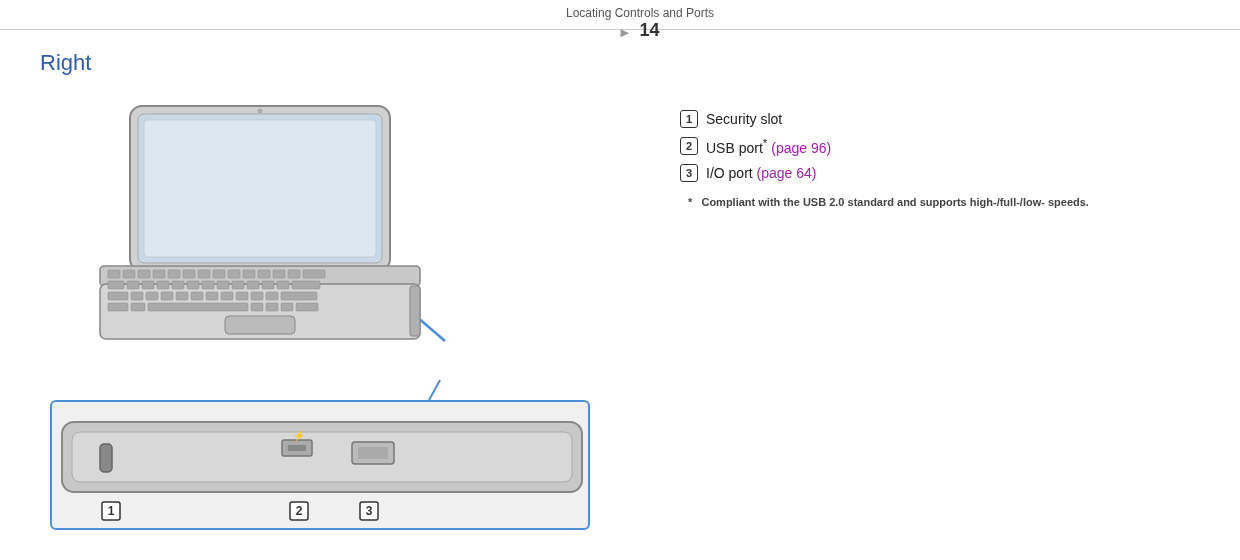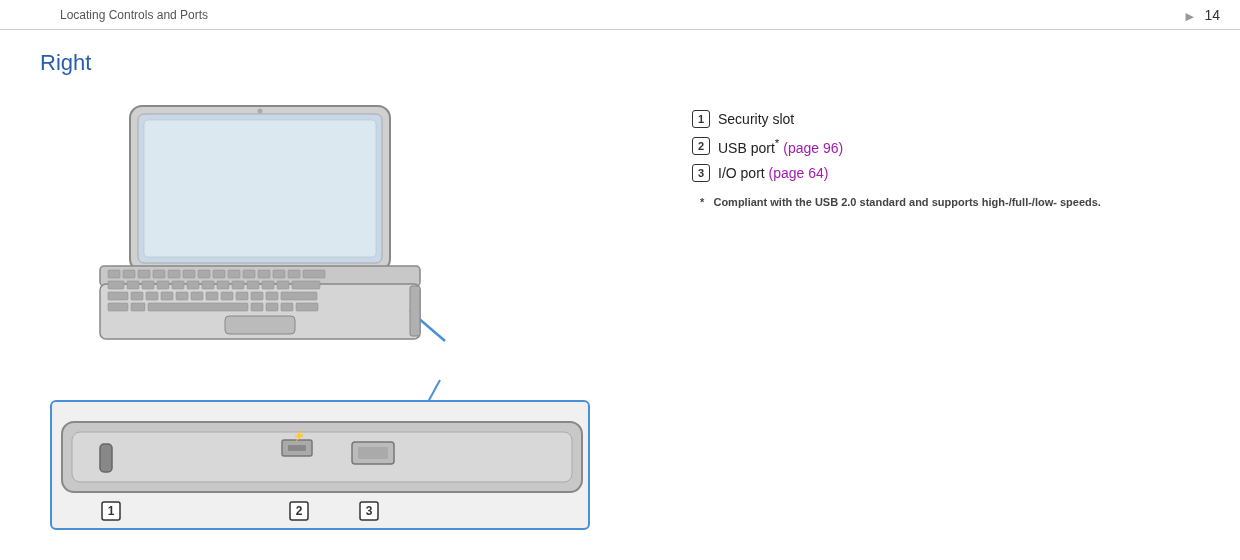--- a/index.html
+++ b/index.html
@@ -13,42 +13,42 @@
     }
 
     
     .header {
       display: flex;
       justify-content: space-between;
       align-items: center;
       padding: 6px 20px 6px 60px;
       border-bottom: 1px solid #ccc;
       height: 30px;
+      flex-direction: column;
     }
     .header-title {
       font-size: 12px;
       color: #555;
     }
     .header-page {
-      font-size: 14px;
-      font-weight: normal;
+      font-size: 18px;
+      font-weight: bold;
       color: #333;
     }
     .header-arrow {
       font-size: 11px;
       color: #999;
       margin-right: 6px;
     }
 
     
     .main {
       display: flex;
       padding: 20px 40px;
       height: calc(560px - 30px);
-      gap: 12px;
     }
 
     
     .left-panel {
       width: 600px;
       position: relative;
       flex-shrink: 0;
     }
 
     .section-title {

